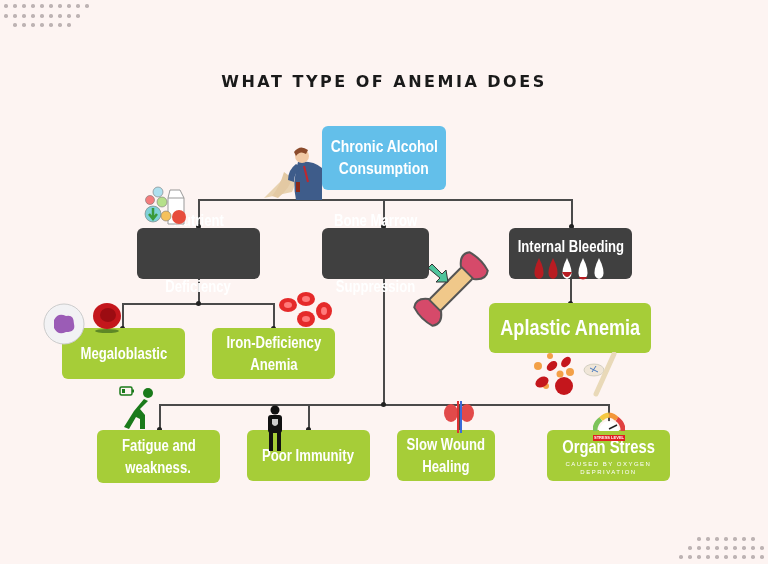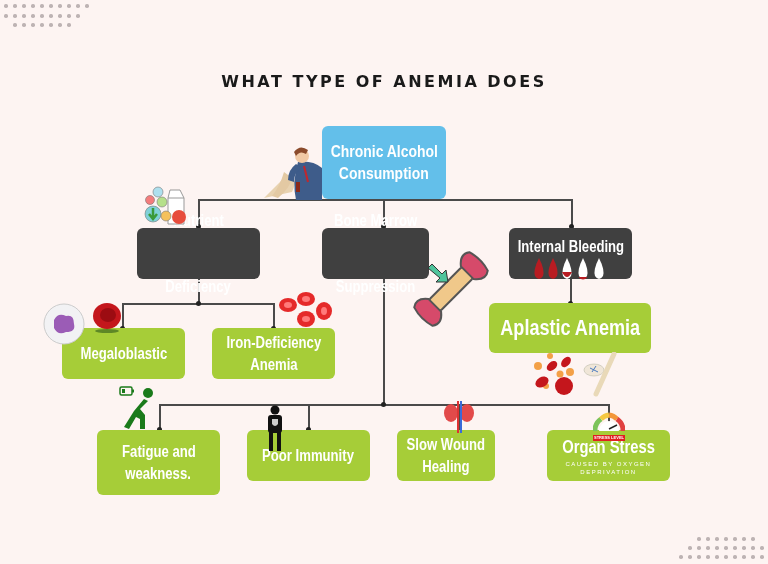--- a/index.html
+++ b/index.html
@@ -115,21 +115,21 @@
 <div class="line v" style="left:383px;top:278px;height:127px;"></div>
 <div class="line h" style="left:159px;top:404px;width:450px;"></div>
 <div class="line v" style="left:159px;top:404px;height:26px;"></div>
 <div class="line v" style="left:308px;top:404px;height:26px;"></div>
 <div class="line v" style="left:458px;top:404px;height:26px;"></div>
 <div class="line v" style="left:608px;top:404px;height:26px;"></div>
 <div class="dot" style="left:381px;top:402px;"></div>
 <div class="dot" style="left:157px;top:427px;"></div>
 <div class="dot" style="left:306px;top:427px;"></div>
 
-<div class="box blue" style="left:322px;top:126px;width:124px;height:73px;font-size:17px;">
+<div class="box blue" style="left:322px;top:126px;width:124px;height:64px;font-size:17px;">
   <span>Chronic Alcohol</span>
   <span>Consumption</span>
 </div>
 
 <svg class="icon" style="left:262px;top:142px;" width="64" height="58" viewBox="0 0 64 58">
   <path d="M2 56 L30 50 L34 40 L24 34 Z" fill="#e8d2b0"></path>
   <path d="M22 30 Q18 44 10 54 L16 56 Q28 46 30 36 Z" fill="#e3c9a3"></path>
   <path d="M36 20 Q50 18 60 26 L60 58 L34 58 Q30 40 36 20Z" fill="#3e5c8a"></path>
   <path d="M34 22 Q26 28 26 38 L32 40 Q32 30 40 26 Z" fill="#3e5c8a"></path>
   <line x1="42" y1="24" x2="46" y2="40" stroke="#c1272d" stroke-width="2"></line>
@@ -219,21 +219,21 @@
   <circle cx="16" cy="34" r="3" fill="#f3a047"></circle>
   <ellipse cx="12" cy="30" rx="7" ry="5" fill="#c4161c" transform="rotate(-30 12 30)"></ellipse>
   <ellipse cx="22" cy="14" rx="6" ry="4" fill="#c4161c" transform="rotate(-40 22 14)"></ellipse>
   <ellipse cx="36" cy="10" rx="6" ry="4" fill="#c4161c" transform="rotate(-50 36 10)"></ellipse>
   <circle cx="34" cy="34" r="9" fill="#c4161c"></circle>
   <ellipse cx="64" cy="18" rx="10" ry="6" fill="#f0e6d8" stroke="#bba" stroke-width="0.6"></ellipse>
   <path d="M60 16 L68 20 M62 20 L66 14" stroke="#4a7ac0" stroke-width="1"></path>
   <path d="M84 2 L66 42" stroke="#e9d9b8" stroke-width="5" stroke-linecap="round"></path>
 </svg>
 
-<div class="box green" style="left:97px;top:430px;width:123px;height:65px;">
+<div class="box green" style="left:97px;top:430px;width:123px;height:53px;">
   <span>Fatigue and</span>
   <span>weakness.</span>
 </div>
 <svg class="icon" style="left:118px;top:385px;" width="40" height="46" viewBox="0 0 40 46">
   <rect x="2" y="2" width="12" height="8" rx="1.5" fill="none" stroke="#1a7a1a" stroke-width="1.5"></rect>
   <rect x="14" y="4.5" width="2" height="3" fill="#1a7a1a"></rect>
   <rect x="4" y="4" width="3" height="4" fill="#1a7a1a"></rect>
   <circle cx="30" cy="8" r="5" fill="#1a7a1a"></circle>
   <path d="M26 14 L16 26 L6 42 L11 44 L18 32 L22 34 L22 44 L27 44 L27 30 L22 24 L30 16Z" fill="#1a7a1a"></path>
 </svg>

